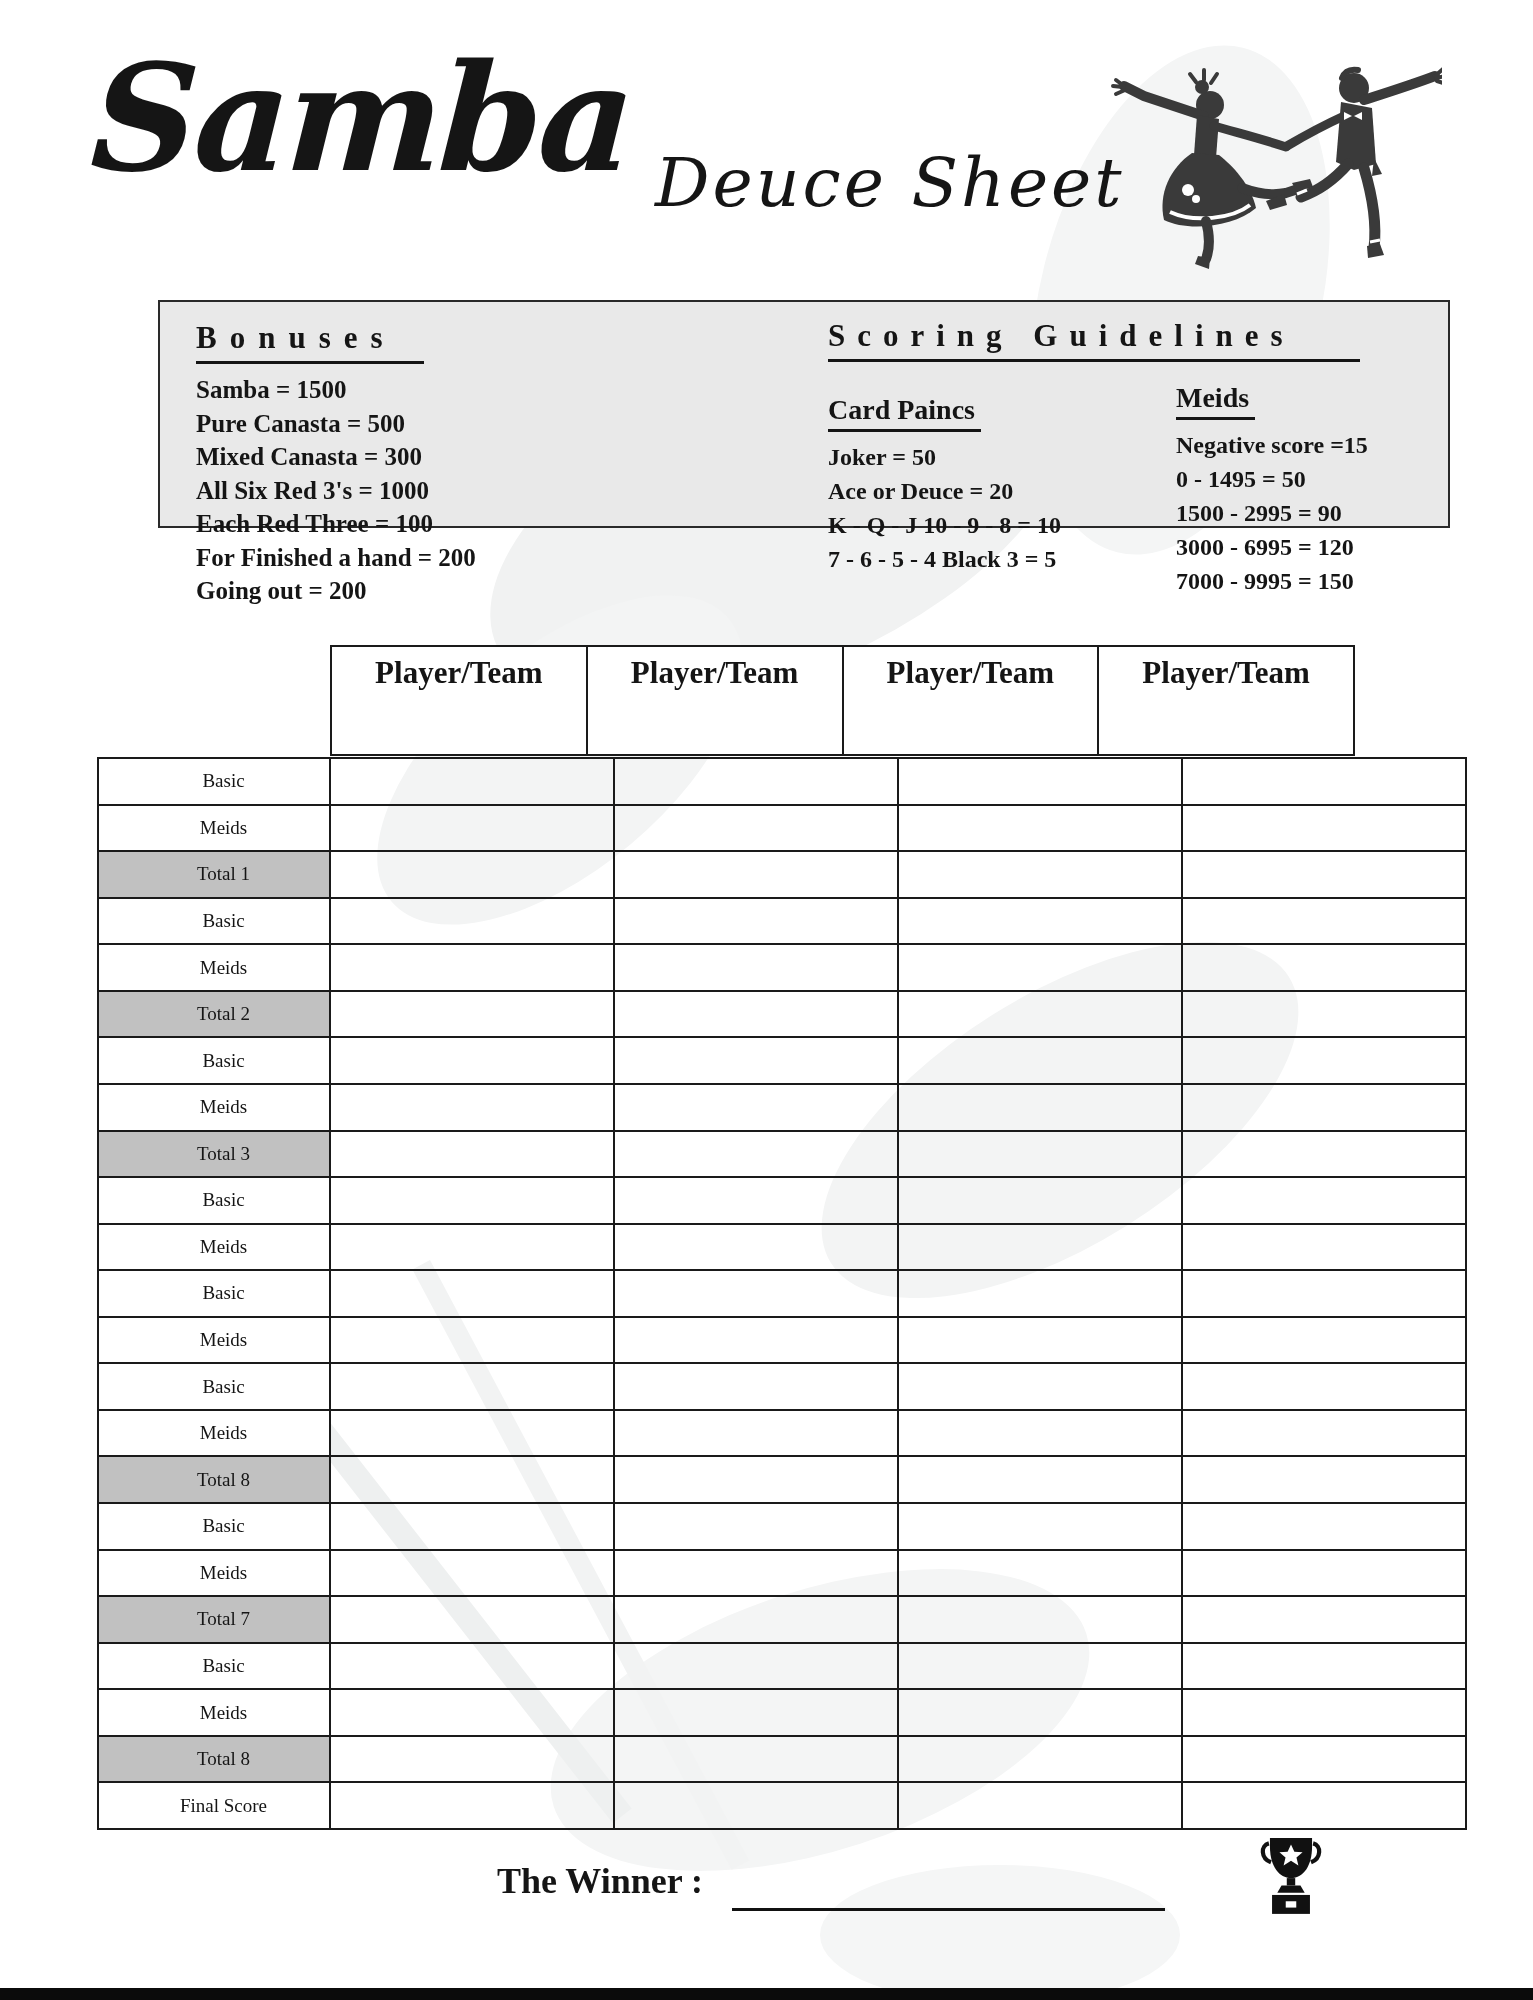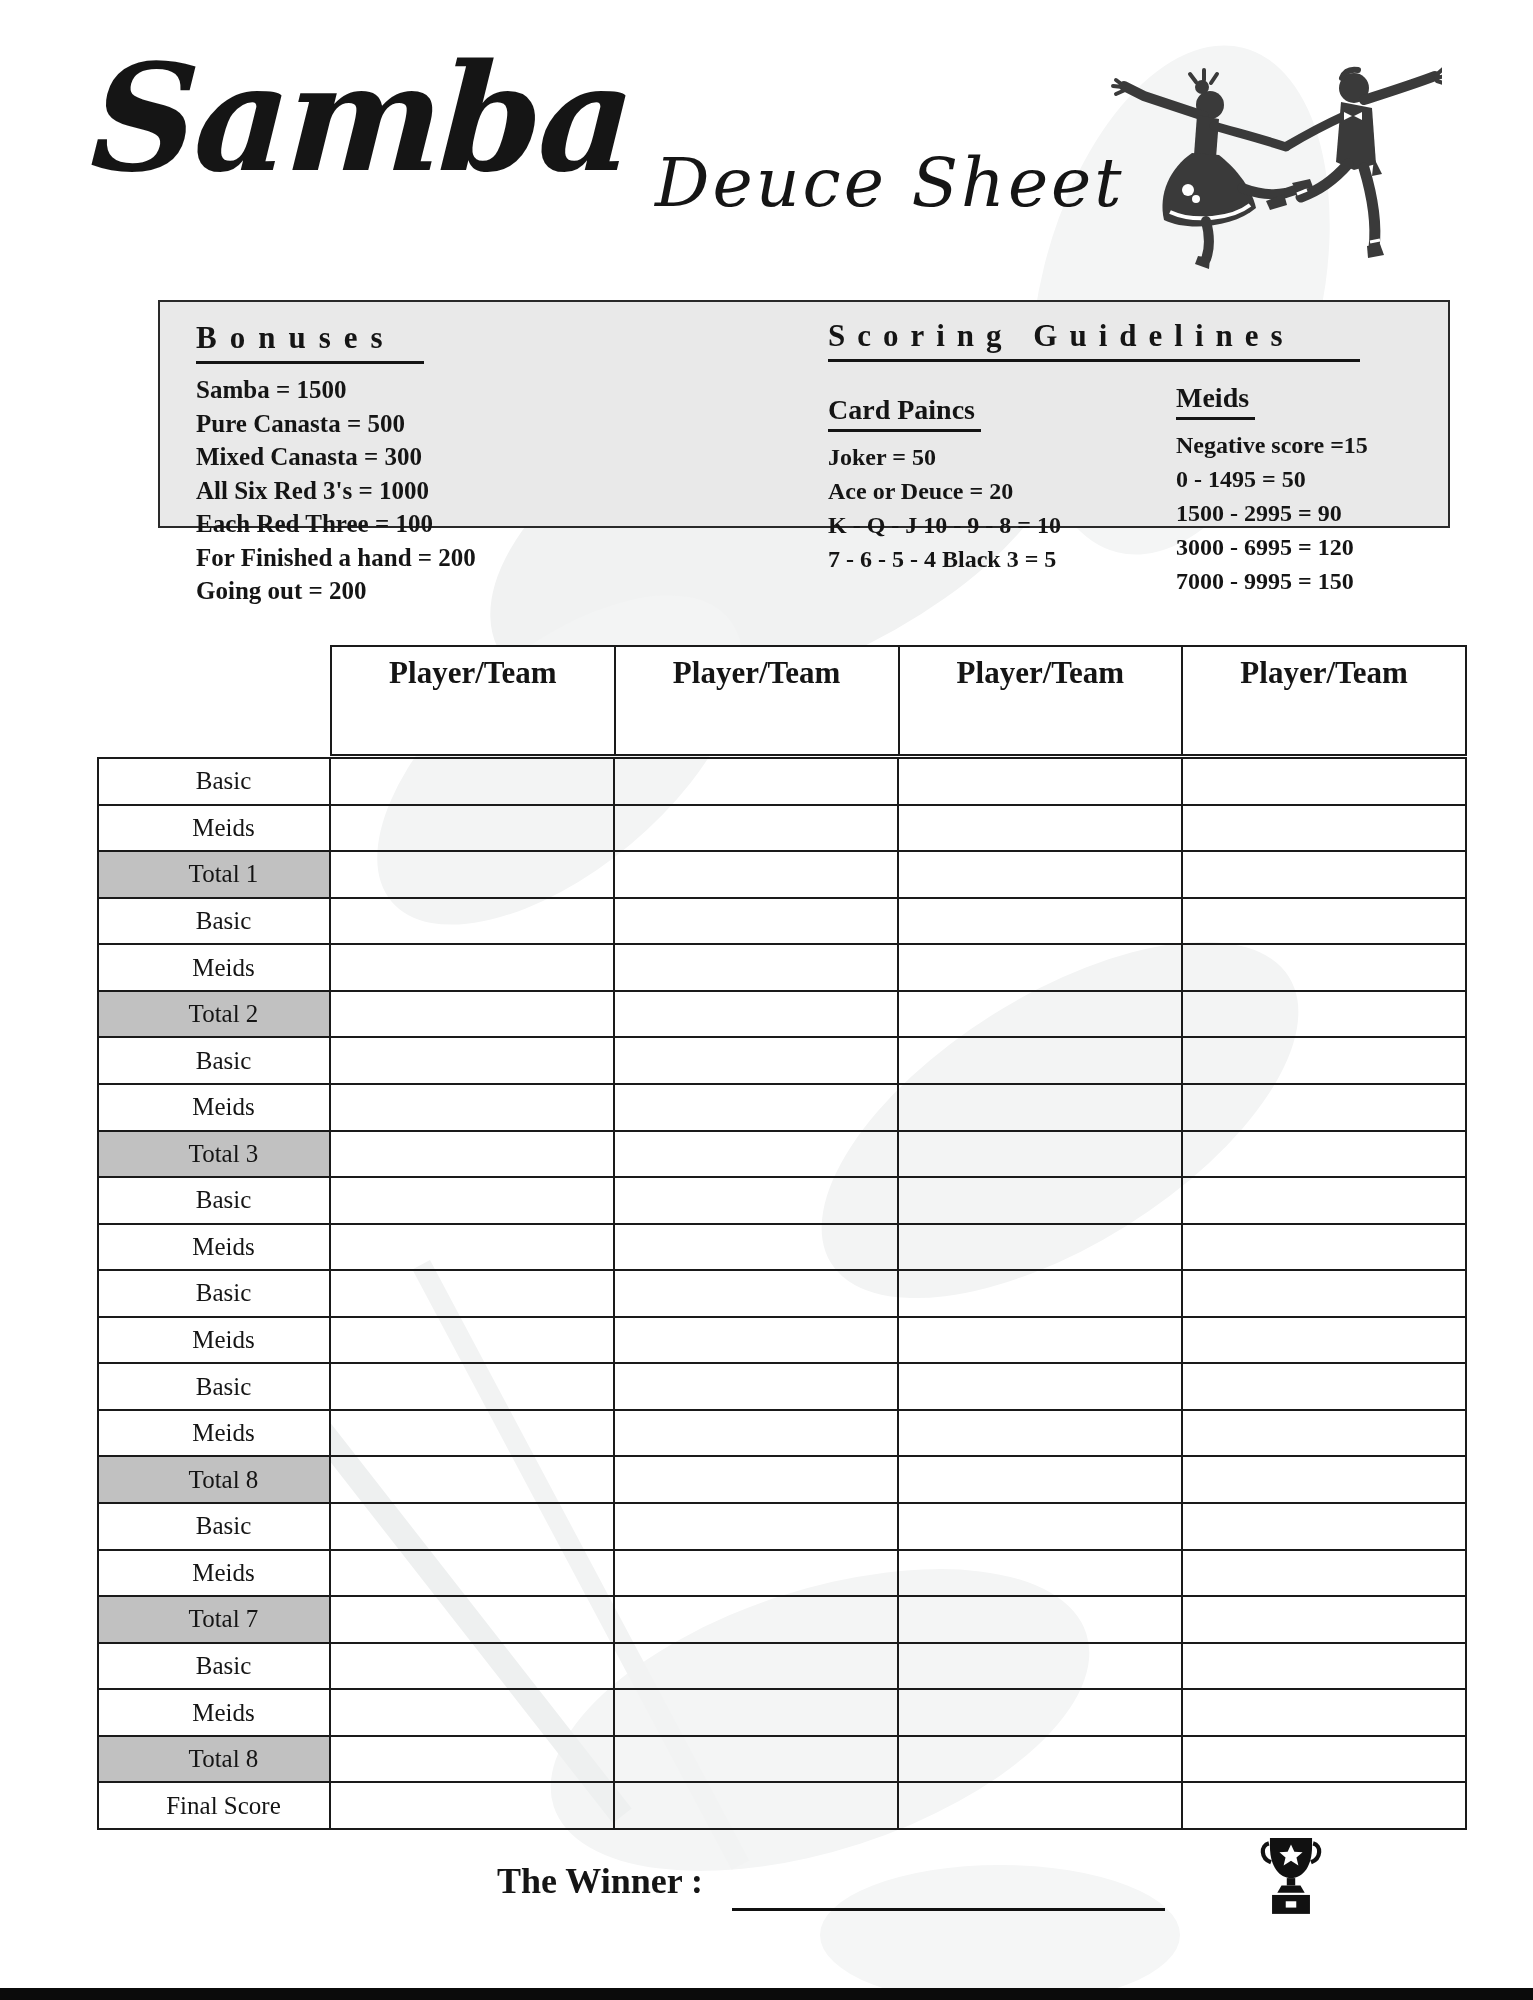--- a/index.html
+++ b/index.html
@@ -67,21 +67,21 @@
     display:inline-block;
     font-size:28px;font-weight:700;
     border-bottom:3px solid var(--ink);
     padding:0 6px 3px 0;
   }
   .sub-list{list-style:none;margin-top:8px;}
   .sub-list li{font-size:24px;font-weight:700;line-height:34px;white-space:nowrap;}
 
   
   .player-header{
-    left:330px;top:645px;width:1137px;height:111px;
+    left:330px;top:645px;width:1025px;height:111px;
     display:flex;
     border:2px solid var(--border);
     background:#fff;
   }
   .player-header .hcell{
     flex:1;border-right:2px solid var(--border);
     text-align:center;padding-top:8px;
     font-size:31px;font-weight:700;
   }
   .player-header .hcell:last-child{border-right:none;}
@@ -92,21 +92,21 @@
     display:flex;flex-direction:column;
     border:2px solid var(--border);
     background:transparent;
   }
   .trow{flex:1;display:flex;border-bottom:2px solid var(--border);}
   .trow:last-child{border-bottom:none;}
   .tlabel{
     width:232px;flex:none;
     border-right:2px solid var(--border);
     display:flex;align-items:center;justify-content:center;
-    font-size:25px;
+    font-size:19px;
     background:#fff;
     padding-left:19px;
   }
   .trow.total .tlabel{background:var(--total-bg);}
   .tcell{flex:1;border-right:2px solid var(--border);background:transparent;}
   .tcell:last-child{border-right:none;}
 
   
   .winner-label{left:497px;top:1860px;font-size:36px;font-weight:700;}
   .winner-line{left:732px;top:1908px;width:433px;height:3px;background:#111;}

